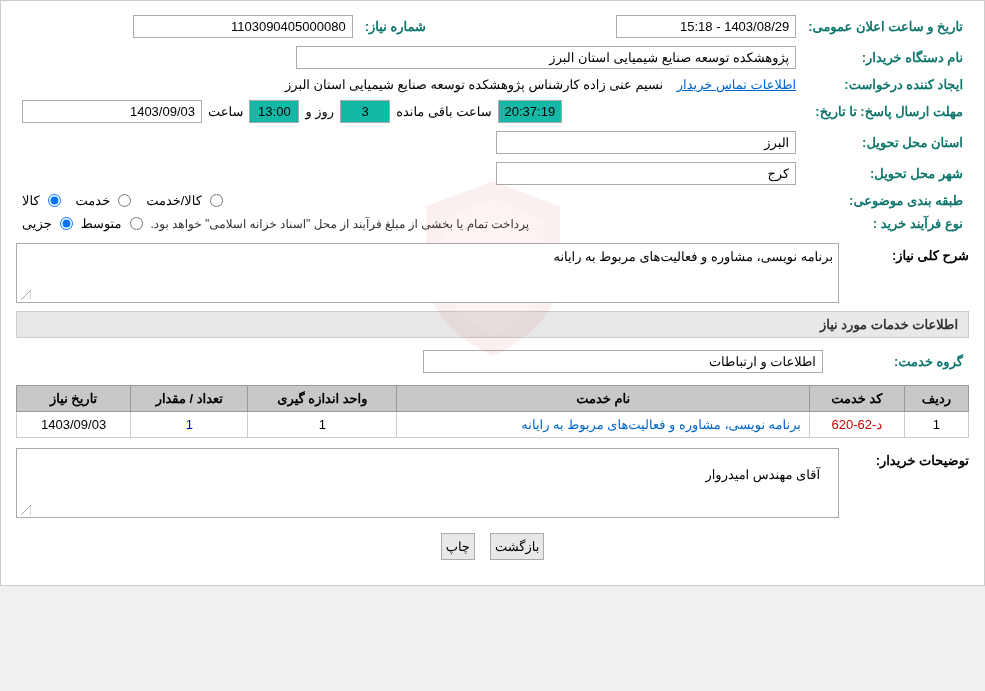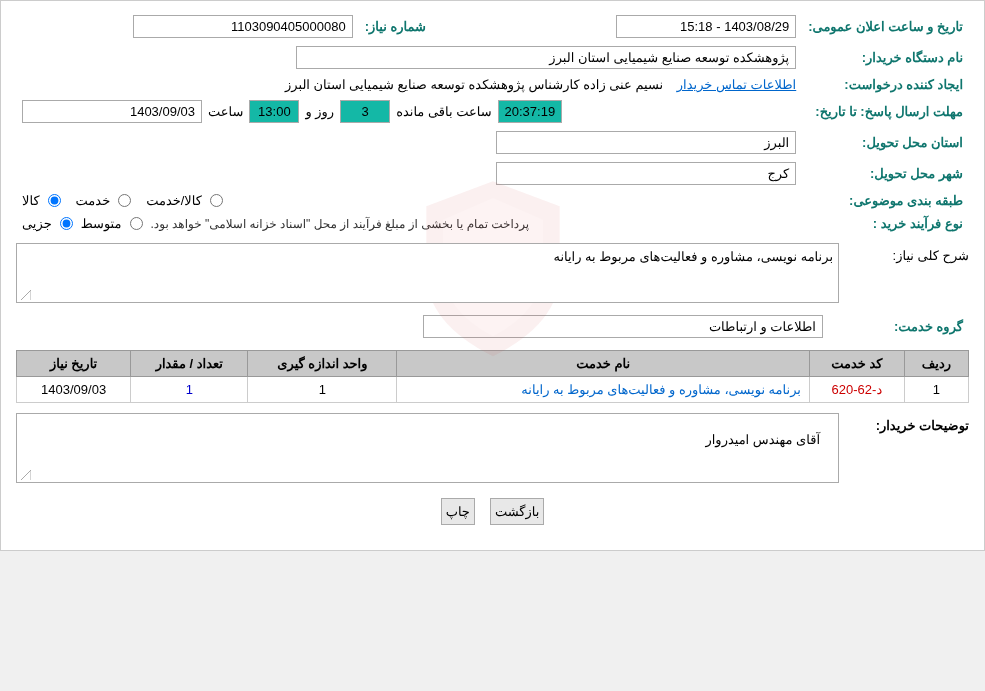--- a/index.html
+++ b/index.html
@@ -243,21 +243,21 @@
               </div>
             </div>
           </td>
         </tr>
       </tbody>
     </table>
 
     <div style="position:relative;">
 
       <div style="display:flex; align-items:flex-start; margin: 8px 0; gap: 10px;">
-        <div style="flex:0 0 120px; font-weight:normal; text-align:right; padding-top:5px;">شرح کلی نیاز:</div>
+        <div style="flex:0 0 120px; font-weight:bold; text-align:right; padding-top:5px;">شرح کلی نیاز:</div>
         <div style="flex:1;">
           <div style="border:1px solid #aaa; background:#fff; min-height:60px; padding:5px; text-align:right; position:relative; z-index:1;">
             <span>برنامه نویسی، مشاوره و فعالیت‌های مربوط به رایانه</span>
             
             <div style="position:absolute; bottom:2px; left:2px; width:12px; height:12px; cursor:se-resize;">
               <svg width="10" height="10">
                   <polyline points="0,10 10,0 10,10" fill="none" stroke="#aaa" stroke-width="1"></polyline>
                 </svg>
             </div>
           </div>
@@ -267,20 +267,21 @@
       <div style="position:absolute; top:0; left:0; right:0; bottom:0; display:flex; align-items:center; justify-content:center; pointer-events:none; z-index:0; opacity:0.08;">
         <svg width="200" height="200" viewBox="0 0 100 120">
           <path d="M50 5 L90 20 L90 60 Q90 90 50 110 Q10 90 10 60 L10 20 Z" fill="#cc4444" stroke="none"></path>
           <path d="M50 15 L80 28 L80 58 Q80 82 50 98 Q20 82 20 58 L20 28 Z" fill="#dd6666" stroke="none"></path>
           <text x="50" y="60" text-anchor="middle" fill="white" font-size="12" font-weight="bold">AnaT</text>
           <text x="50" y="75" text-anchor="middle" fill="white" font-size="8">ender.net</text>
         </svg>
       </div>
     </div>
 
+    <div class="section-title">اطلاعات خدمات مورد نیاز</div>
 
     <table class="info-table">
       <tbody>
         <tr>
           <td class="label-cell">گروه خدمت:</td>
           <td class="value-cell">
             <span class="input-box" style="min-width:400px;">اطلاعات و ارتباطات</span>
           </td>
         </tr>
       </tbody>

